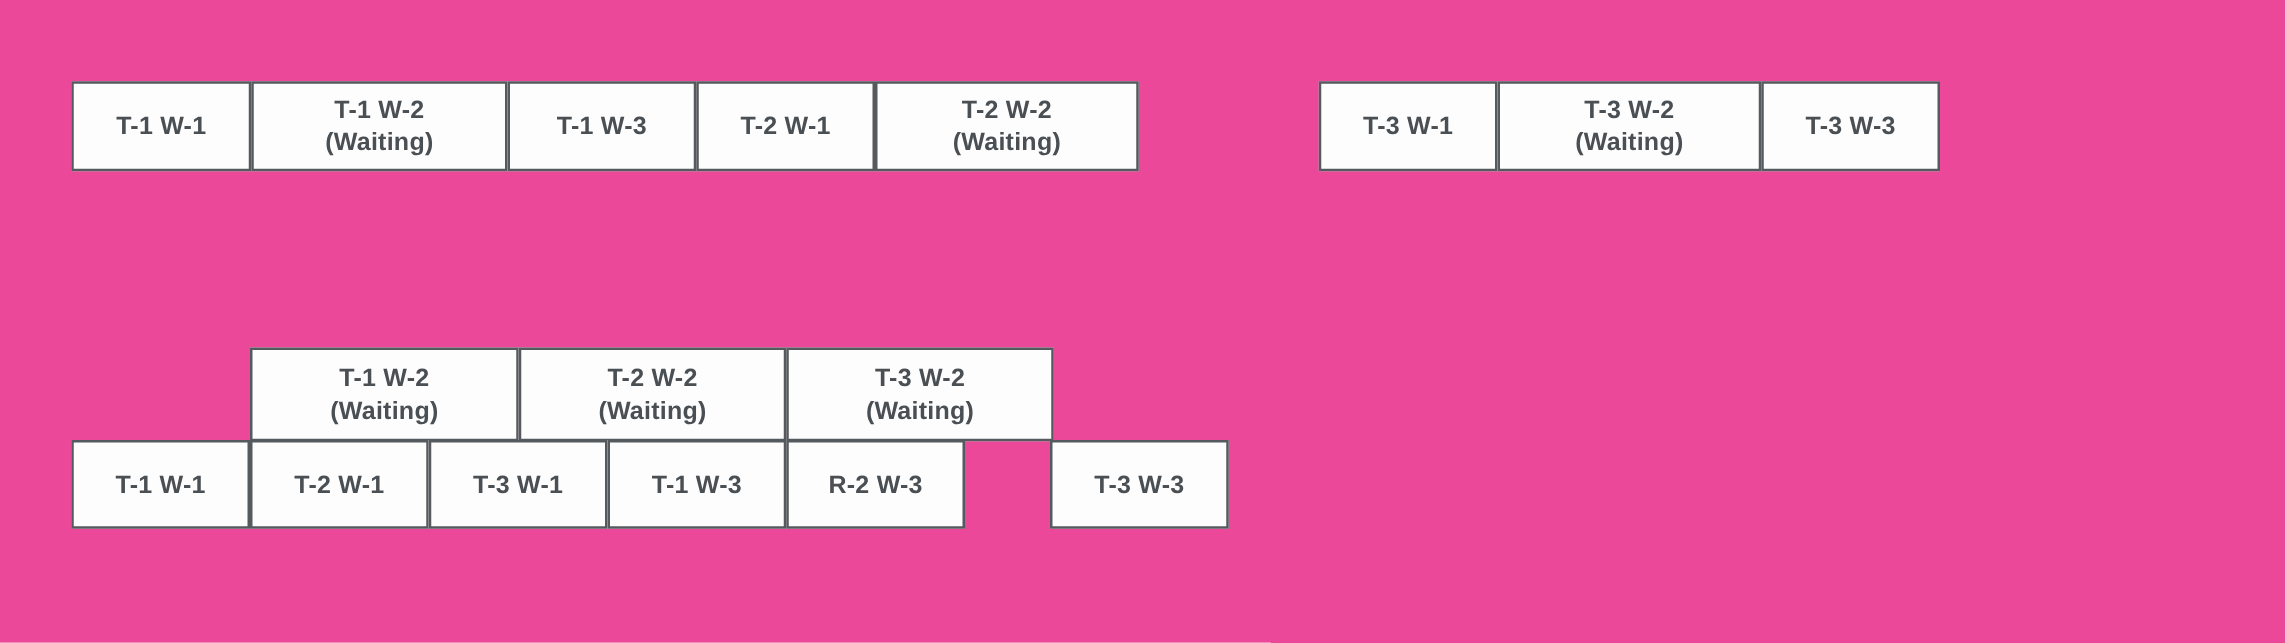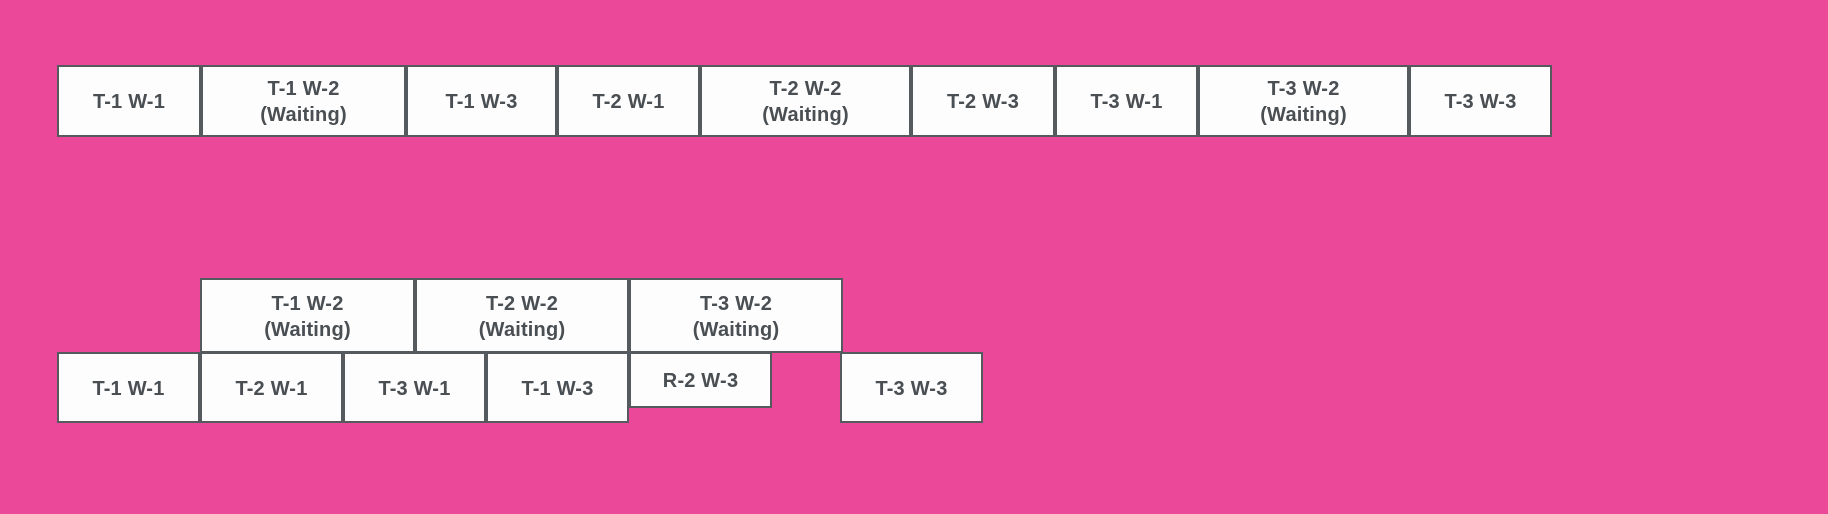--- a/index.html
+++ b/index.html
@@ -69,23 +69,20 @@
         <div class="gantt-box" style="left: 406px; top: 65px; width: 151px; height: 72px; border-color: rgb(85, 90, 94); background: rgb(253, 253, 253); color: rgb(74, 79, 84);">
           <span class="line1">T-1 W-3</span>
         </div>
         <div class="gantt-box" style="left: 557px; top: 65px; width: 143px; height: 72px; border-color: rgb(85, 90, 94); background: rgb(253, 253, 253); color: rgb(74, 79, 84);">
           <span class="line1">T-2 W-1</span>
         </div>
         <div class="gantt-box" style="left: 700px; top: 65px; width: 211px; height: 72px; border-color: rgb(85, 90, 94); background: rgb(253, 253, 253); color: rgb(74, 79, 84);">
           <span class="line1">T-2 W-2</span>
           <span class="line2">(Waiting)</span>
         </div>
-        <div class="gantt-box" style="left: 911px; top: 65px; width: 144px; height: 72px; border-color: rgb(85, 90, 94); background: rgb(253, 253, 253); color: rgb(74, 79, 84);">
-          <span class="line1">T-2 W-3</span>
-        </div>
         <div class="gantt-box" style="left: 1055px; top: 65px; width: 143px; height: 72px; border-color: rgb(85, 90, 94); background: rgb(253, 253, 253); color: rgb(74, 79, 84);">
           <span class="line1">T-3 W-1</span>
         </div>
         <div class="gantt-box" style="left: 1198px; top: 65px; width: 211px; height: 72px; border-color: rgb(85, 90, 94); background: rgb(253, 253, 253); color: rgb(74, 79, 84);">
           <span class="line1">T-3 W-2</span>
           <span class="line2">(Waiting)</span>
         </div>
         <div class="gantt-box" style="left: 1409px; top: 65px; width: 143px; height: 72px; border-color: rgb(85, 90, 94); background: rgb(253, 253, 253); color: rgb(74, 79, 84);">
           <span class="line1">T-3 W-3</span>
         </div>
@@ -112,21 +109,21 @@
         </div>
         <div class="gantt-box" style="left: 200px; top: 352px; width: 143px; height: 71px; border-color: rgb(85, 90, 94); background: rgb(253, 253, 253); color: rgb(74, 79, 84);">
           <span class="line1">T-2 W-1</span>
         </div>
         <div class="gantt-box" style="left: 343px; top: 352px; width: 143px; height: 71px; border-color: rgb(85, 90, 94); background: rgb(253, 253, 253); color: rgb(74, 79, 84);">
           <span class="line1">T-3 W-1</span>
         </div>
         <div class="gantt-box" style="left: 486px; top: 352px; width: 143px; height: 71px; border-color: rgb(85, 90, 94); background: rgb(253, 253, 253); color: rgb(74, 79, 84);">
           <span class="line1">T-1 W-3</span>
         </div>
-        <div class="gantt-box" style="left: 629px; top: 352px; width: 143px; height: 56px; border-color: rgb(85, 90, 94); background: rgb(253, 253, 253); color: rgb(74, 79, 84); text-align: center;">
+        <div class="gantt-box" style="left: 629px; top: 352px; width: 143px; height: 71px; border-color: rgb(85, 90, 94); background: rgb(253, 253, 253); color: rgb(74, 79, 84); text-align: center;">
           <span class="line1">R-2 W-3</span>
         </div>
         <div class="gantt-box empty-cell" style="left: 772px; top: 352px; width: 68px; height: 71px;"></div>
         <div class="gantt-box" style="left: 840px; top: 352px; width: 143px; height: 71px; border-color: rgb(85, 90, 94); background: rgb(253, 253, 253); color: rgb(74, 79, 84);">
           <span class="line1">T-3 W-3</span>
         </div>
       </div>
     </div>
   </div>
 

